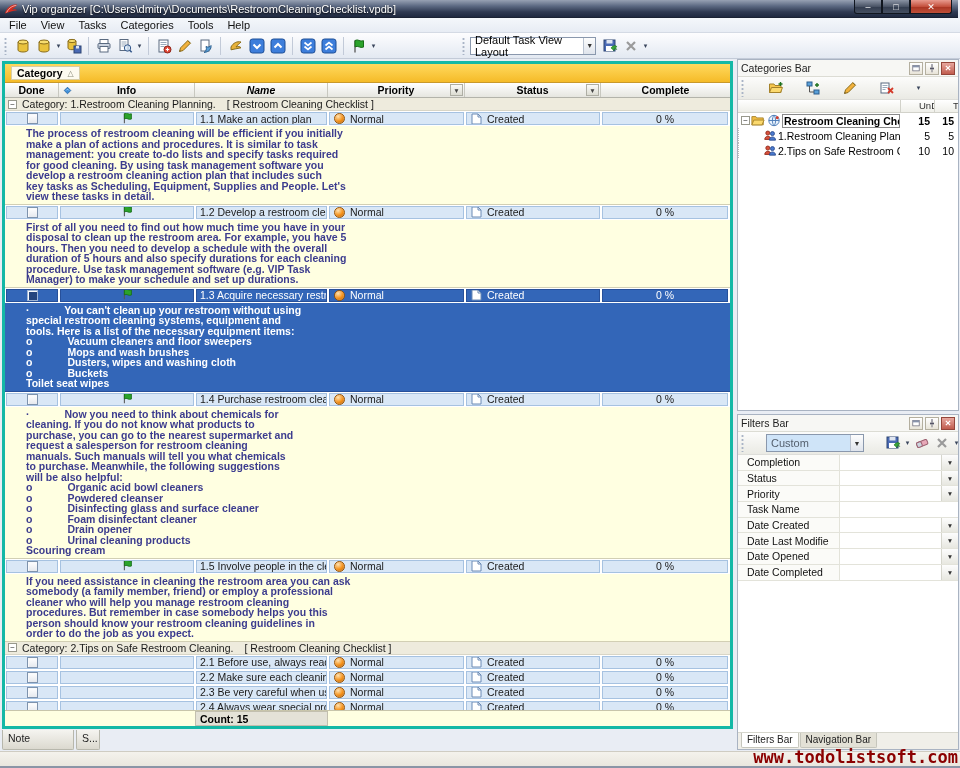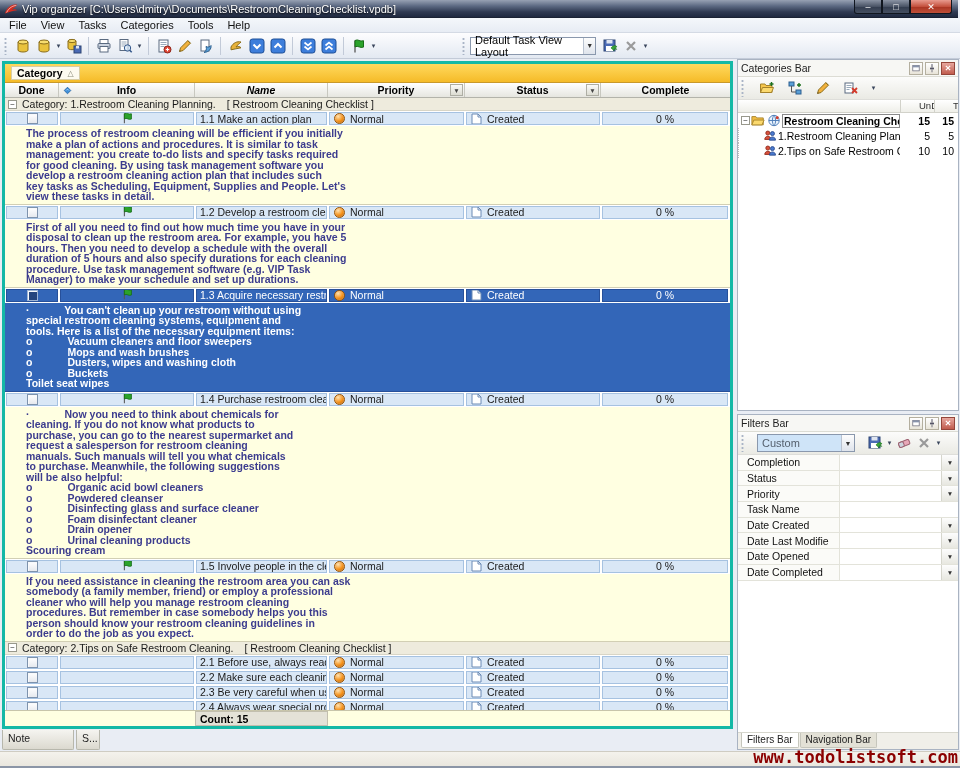--- a/index.html
+++ b/index.html
@@ -111,21 +111,21 @@
   .panel{ position:absolute; left:0; right:0; background:#fff; border:1px solid #a9b3c2; }
   .cat-panel{ top:0; height:352px; }
   .fil-panel{ top:355px; bottom:0; }
   .panel-title{ height:17px; background:#f7f7f4; border-bottom:1px solid #dcdcd4;
     display:flex; align-items:center; font-size:10.5px; padding:0 3px; color:#222; }
   .panel-btns{ margin-left:auto; display:flex; gap:2px; }
   .pbtn{ width:14px; height:13px; border:1px solid #b4af9f; display:flex; align-items:center; justify-content:center;
     background:linear-gradient(#ffffff,#e8e4d8); }
   .pbtn svg{ width:10px; height:10px; }
   .pbtn.close{ background:linear-gradient(#e7a79e,#c15c4e); border-color:#94453a; }
-  .panel-toolbar{ height:23px; display:flex; align-items:center; gap:8px; padding-left:2px;
+  .panel-toolbar{ height:23px; display:flex; align-items:center; gap:17px; padding-left:2px;
     background:linear-gradient(#fcfcfb,#eaeae4); border-bottom:1px solid #dededa; }
   .panel-toolbar .tb-btn{ width:20px; height:20px; }
   .tree-header{ height:13px; display:flex; background:linear-gradient(#ffffff,#efefe9);
     border-bottom:1px solid #d2d2ca; font-size:9.5px; color:#333; }
   .tree-header .th-fill{ flex:1; }
   .th-col{ border-left:1px solid #d2d2ca; padding-left:18px; overflow:hidden; white-space:nowrap; }
   .th-und{ width:34px; } .th-t{ width:24px; }
   .tree-row{ height:15px; display:flex; align-items:center; font-size:10.5px; white-space:nowrap; }
   .tree-row .t-expand{ margin-left:3px; }
   .tree-row .t-icon{ width:16px; height:14px; flex:none; display:flex; align-items:center; justify-content:center; }

